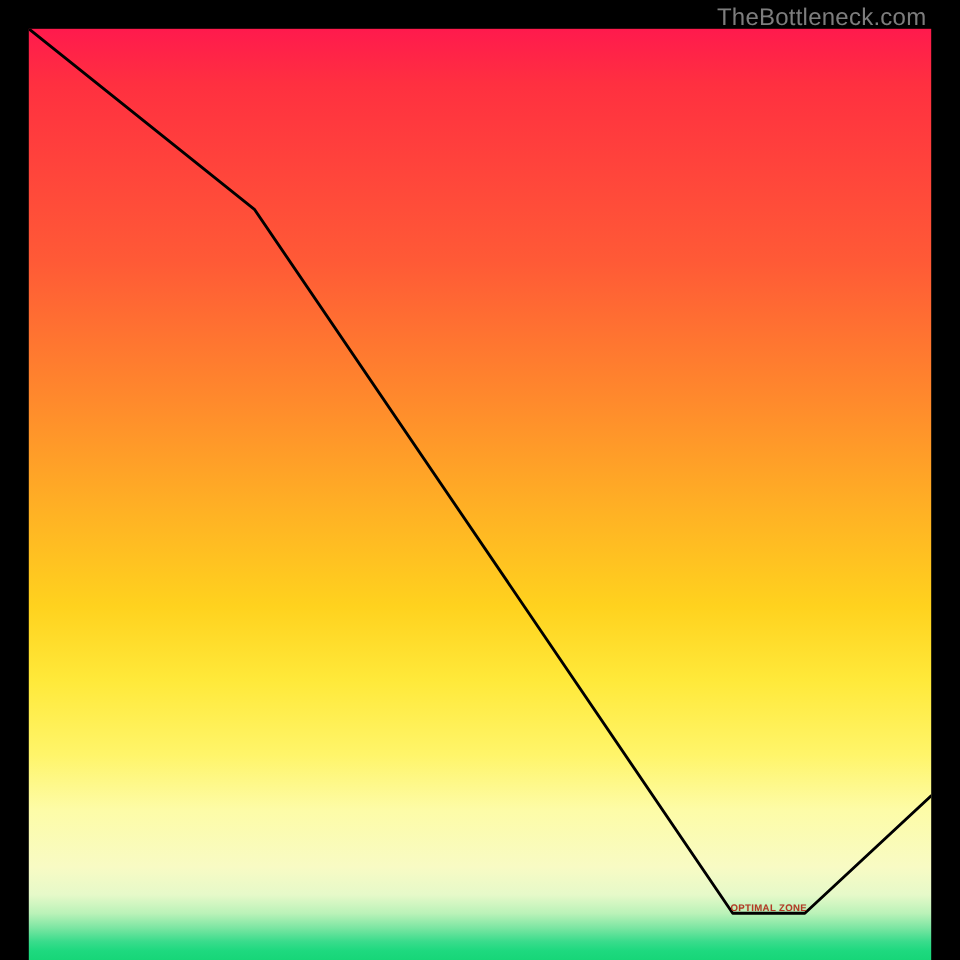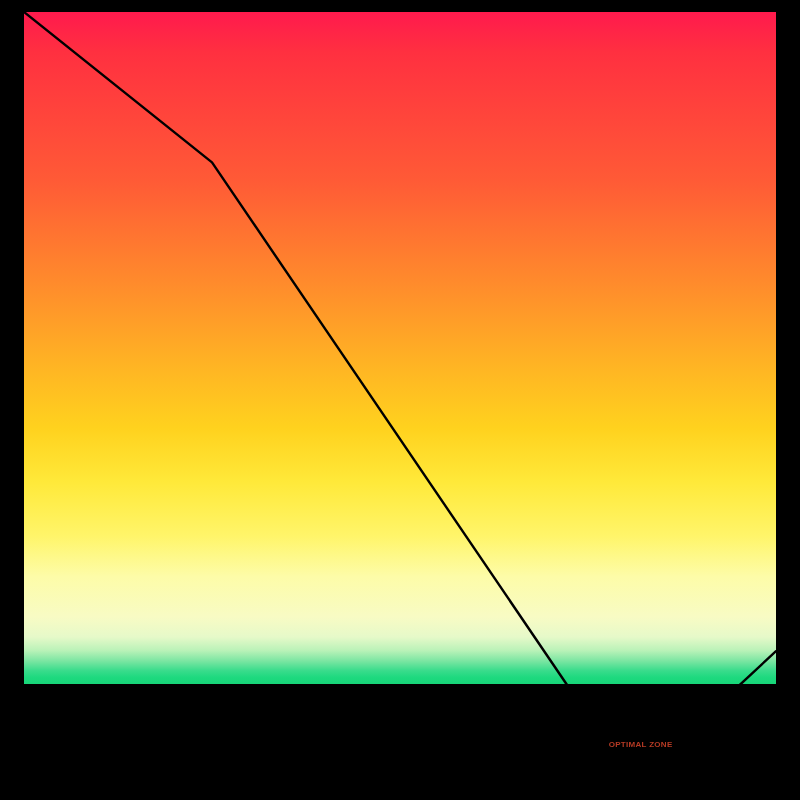--- a/index.html
+++ b/index.html
@@ -13,23 +13,23 @@
   }
   .frame {
     position: relative;
     width: 800px;
     height: 800px;
     background: #000;
   }
   .plot-area {
     position: absolute;
     left: 24px;
-    top: 12px;
+    top: 24px;
     width: 752px;
-    height: 672px;
+    height: 776px;
     
     background: linear-gradient(
       to bottom,
       #ff1a4d 0%,
       #ff3040 6%,
       #ff5a36 25%,
       #ff8a2c 40%,
       #ffb224 52%,
       #ffd21e 62%,
       #ffe93a 70%,
@@ -82,14 +82,15 @@
 
     <svg class="curve" viewBox="0 0 752 752" preserveAspectRatio="none">
 
       <path id="curve-path" d="M0.0 0.0 L188.0 150.4 L586.6 737.0 L646.7 737.0 L752.0 639.2" fill="none" stroke="#000" stroke-width="2.4" stroke-linejoin="round" stroke-linecap="round"></path>
     </svg>
 
     <div class="marker-label" id="marker-label" style="left: 616.64px; top: 727.96px;">OPTIMAL ZONE</div>
 
   </div>
 
+  <div class="watermark">TheBottleneck.com</div>
 
 </div>
 
 </body></html>

